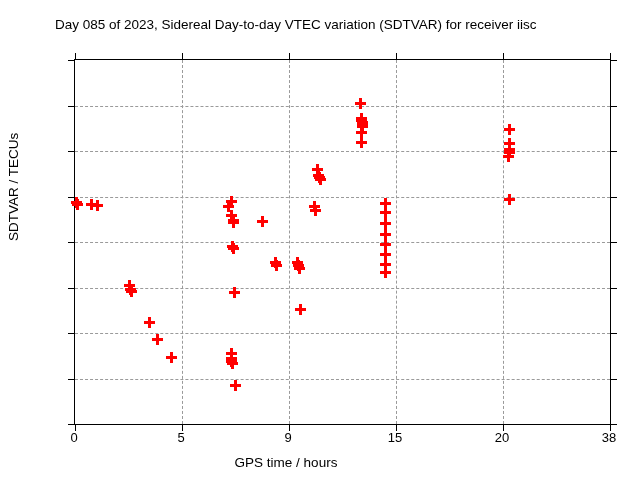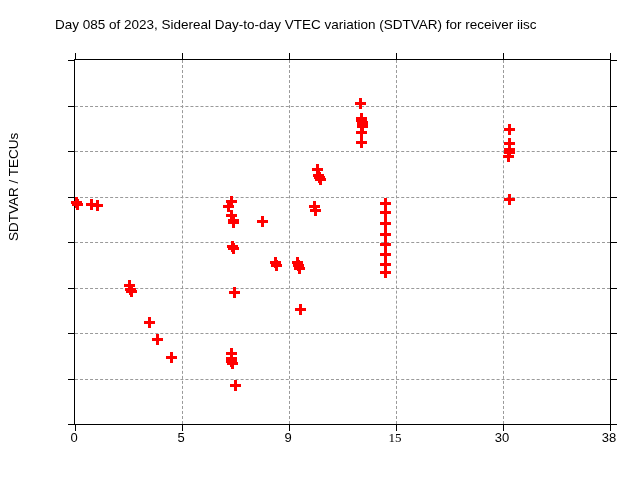--- a/index.html
+++ b/index.html
@@ -136,20 +136,21 @@
 </style>
 </head>
 <body>
 
 <div id="plot-root">
 
   <div id="chart-title">Day 085 of 2023, Sidereal Day-to-day VTEC variation (SDTVAR) for receiver iisc</div>
 
   <div id="y-axis-title">SDTVAR / TECUs</div>
 
+  <div id="x-axis-title">GPS time / hours</div>
 
   <div id="plot-frame">
     <div id="grid-layer">
         <div class="gridline-h" style="top: 45.5px;"></div>
         <div class="gridline-h" style="top: 91px;"></div>
         <div class="gridline-h" style="top: 136.5px;"></div>
         <div class="gridline-h" style="top: 182px;"></div>
         <div class="gridline-h" style="top: 227.5px;"></div>
         <div class="gridline-h" style="top: 273px;"></div>
         <div class="gridline-h" style="top: 318.5px;"></div>
@@ -249,18 +250,18 @@
         <div class="data-point" style="left: 434.848px; top: 92.82px;"></div>
         <div class="data-point" style="left: 433.35px; top: 96.46px;"></div>
         <div class="data-point" style="left: 434.42px; top: 139.23px;"></div>
       </div>
   </div>
 
   <div id="tick-labels-layer">
       <div class="xlabel-text" style="left: 74px;">0</div>
       <div class="xlabel-text" style="left: 181px;">5</div>
       <div class="xlabel-text" style="left: 288px;">9</div>
-      <div class="xlabel-text" style="left: 395px; font-family: Liberation Serif, serif;">15</div>
-      <div class="xlabel-text" style="left: 502px;">30</div>
+      <div class="xlabel-text" style="left: 395px;">15</div>
+      <div class="xlabel-text" style="left: 502px;">20</div>
       <div class="xlabel-text" style="left: 609px;">38</div>
     </div>
 
 </div>
 
 </body></html>

